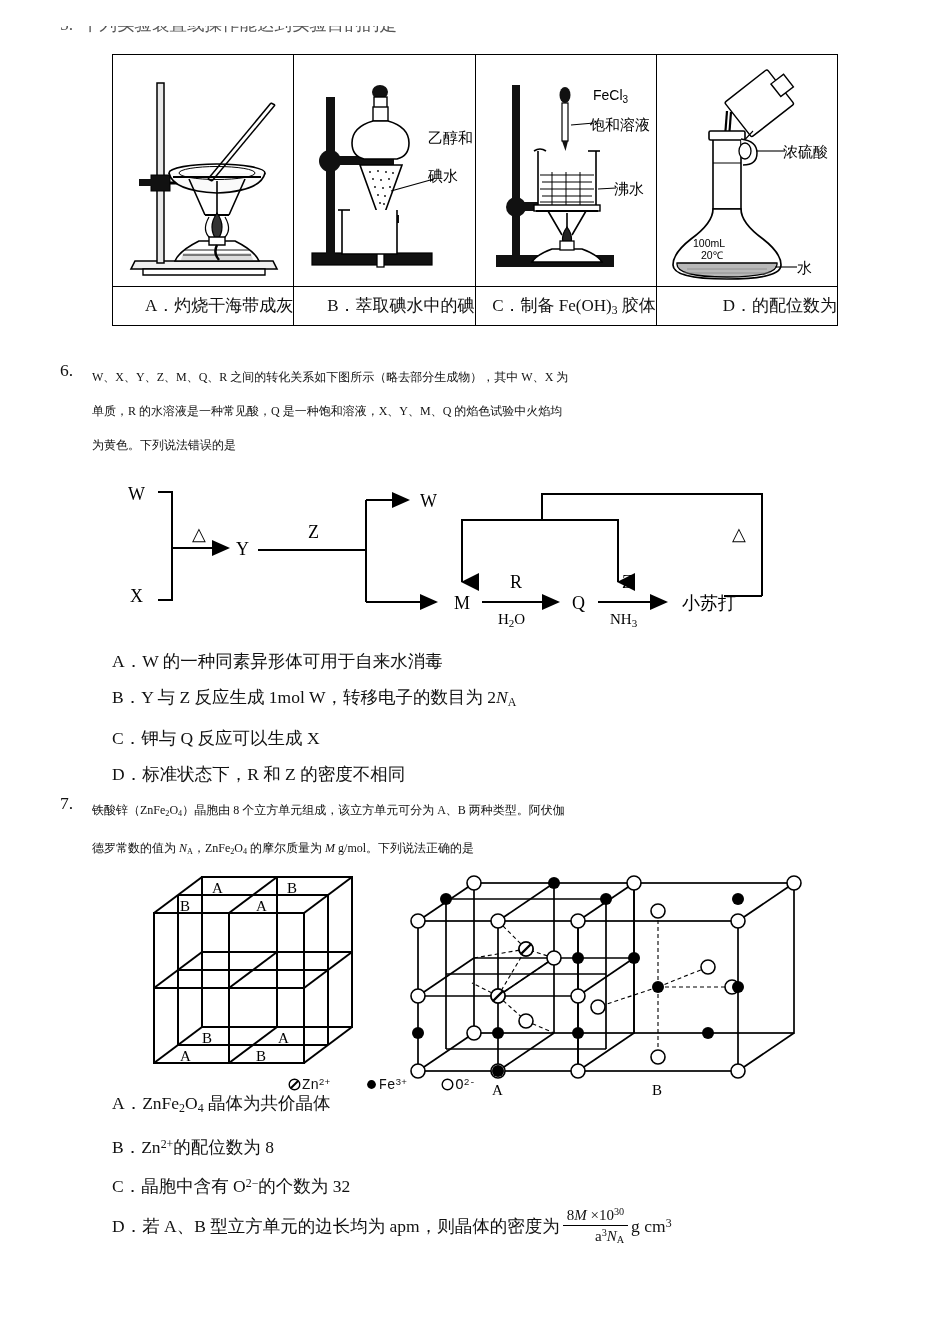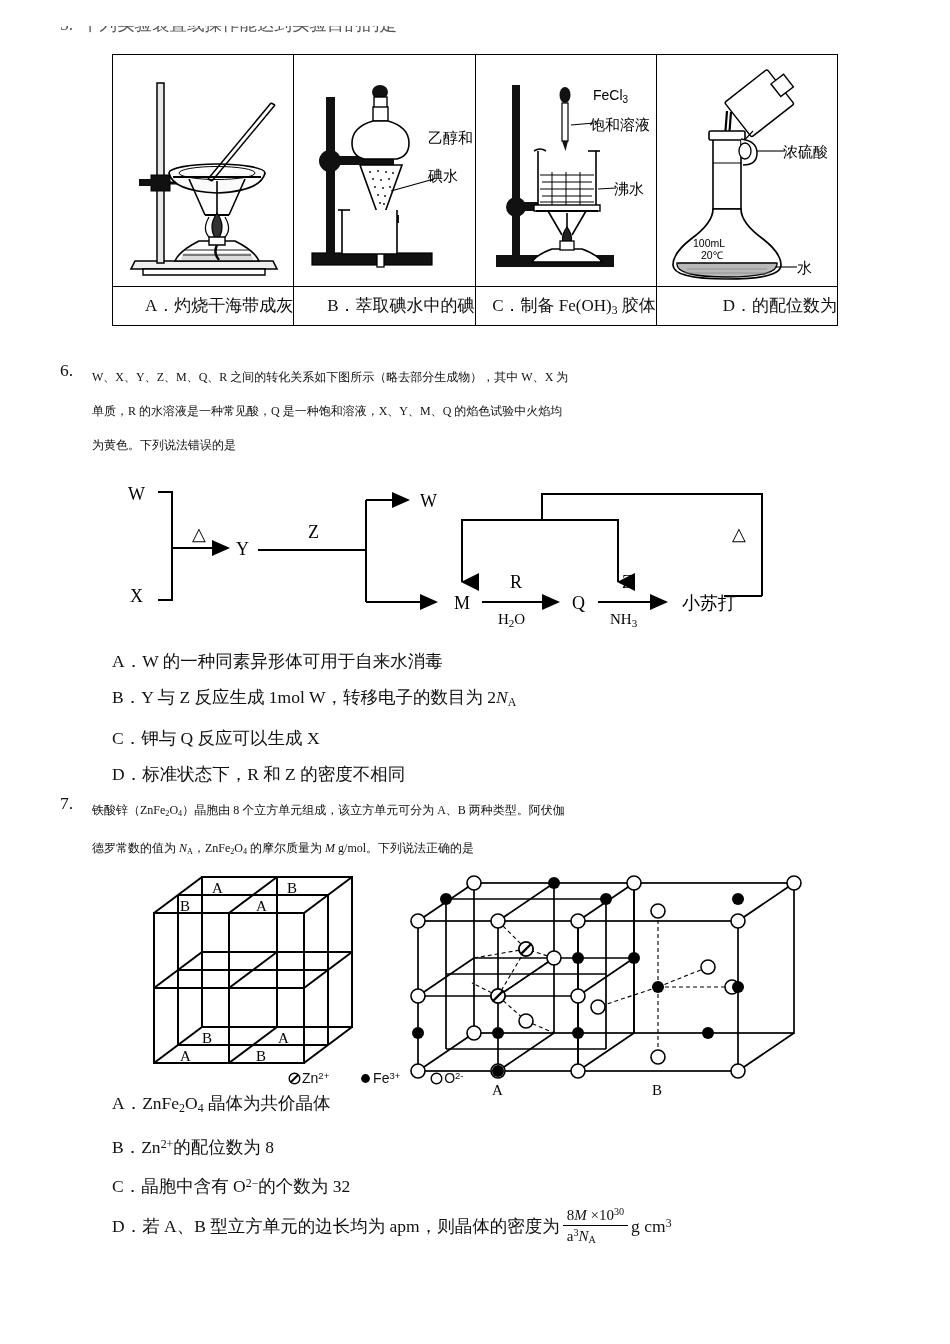--- a/index.html
+++ b/index.html
@@ -144,35 +144,35 @@
     left: 140px;
     top: 72px;
     width: 680px;
     height: 240px;
   }
   #q7-options { position: absolute; left: 112px; top: 292px; }
 
   .frac {
     display: inline-block;
     vertical-align: middle;
-    text-align: left;
+    text-align: right;
     font-size: 15px;
     line-height: 1.15;
     margin: 0 3px;
     position: relative;
     top: -2px;
   }
   .frac .num { display: block; border-bottom: 1.2px solid #000; padding: 0 4px 1px 4px; }
   .frac .den { display: block; padding: 1px 4px 0 4px; }
 
   .legend-row {
     position: absolute;
     left: 148px;
-    top: 205px;
-    font-family: Liberation Sans, sans-serif;
+    top: 212px;
+    font-family: Liberation Mono, monospace;
     font-size: 14px;
     white-space: nowrap;
   }
   .legend-item { display: inline-block; margin-right: 26px; }
   .lg-glyph { display: inline-block; width: 13px; height: 13px; vertical-align: -2px; margin-right: 1px; }
 </style>
 </head>
 <body>
 
 <div class="page">

